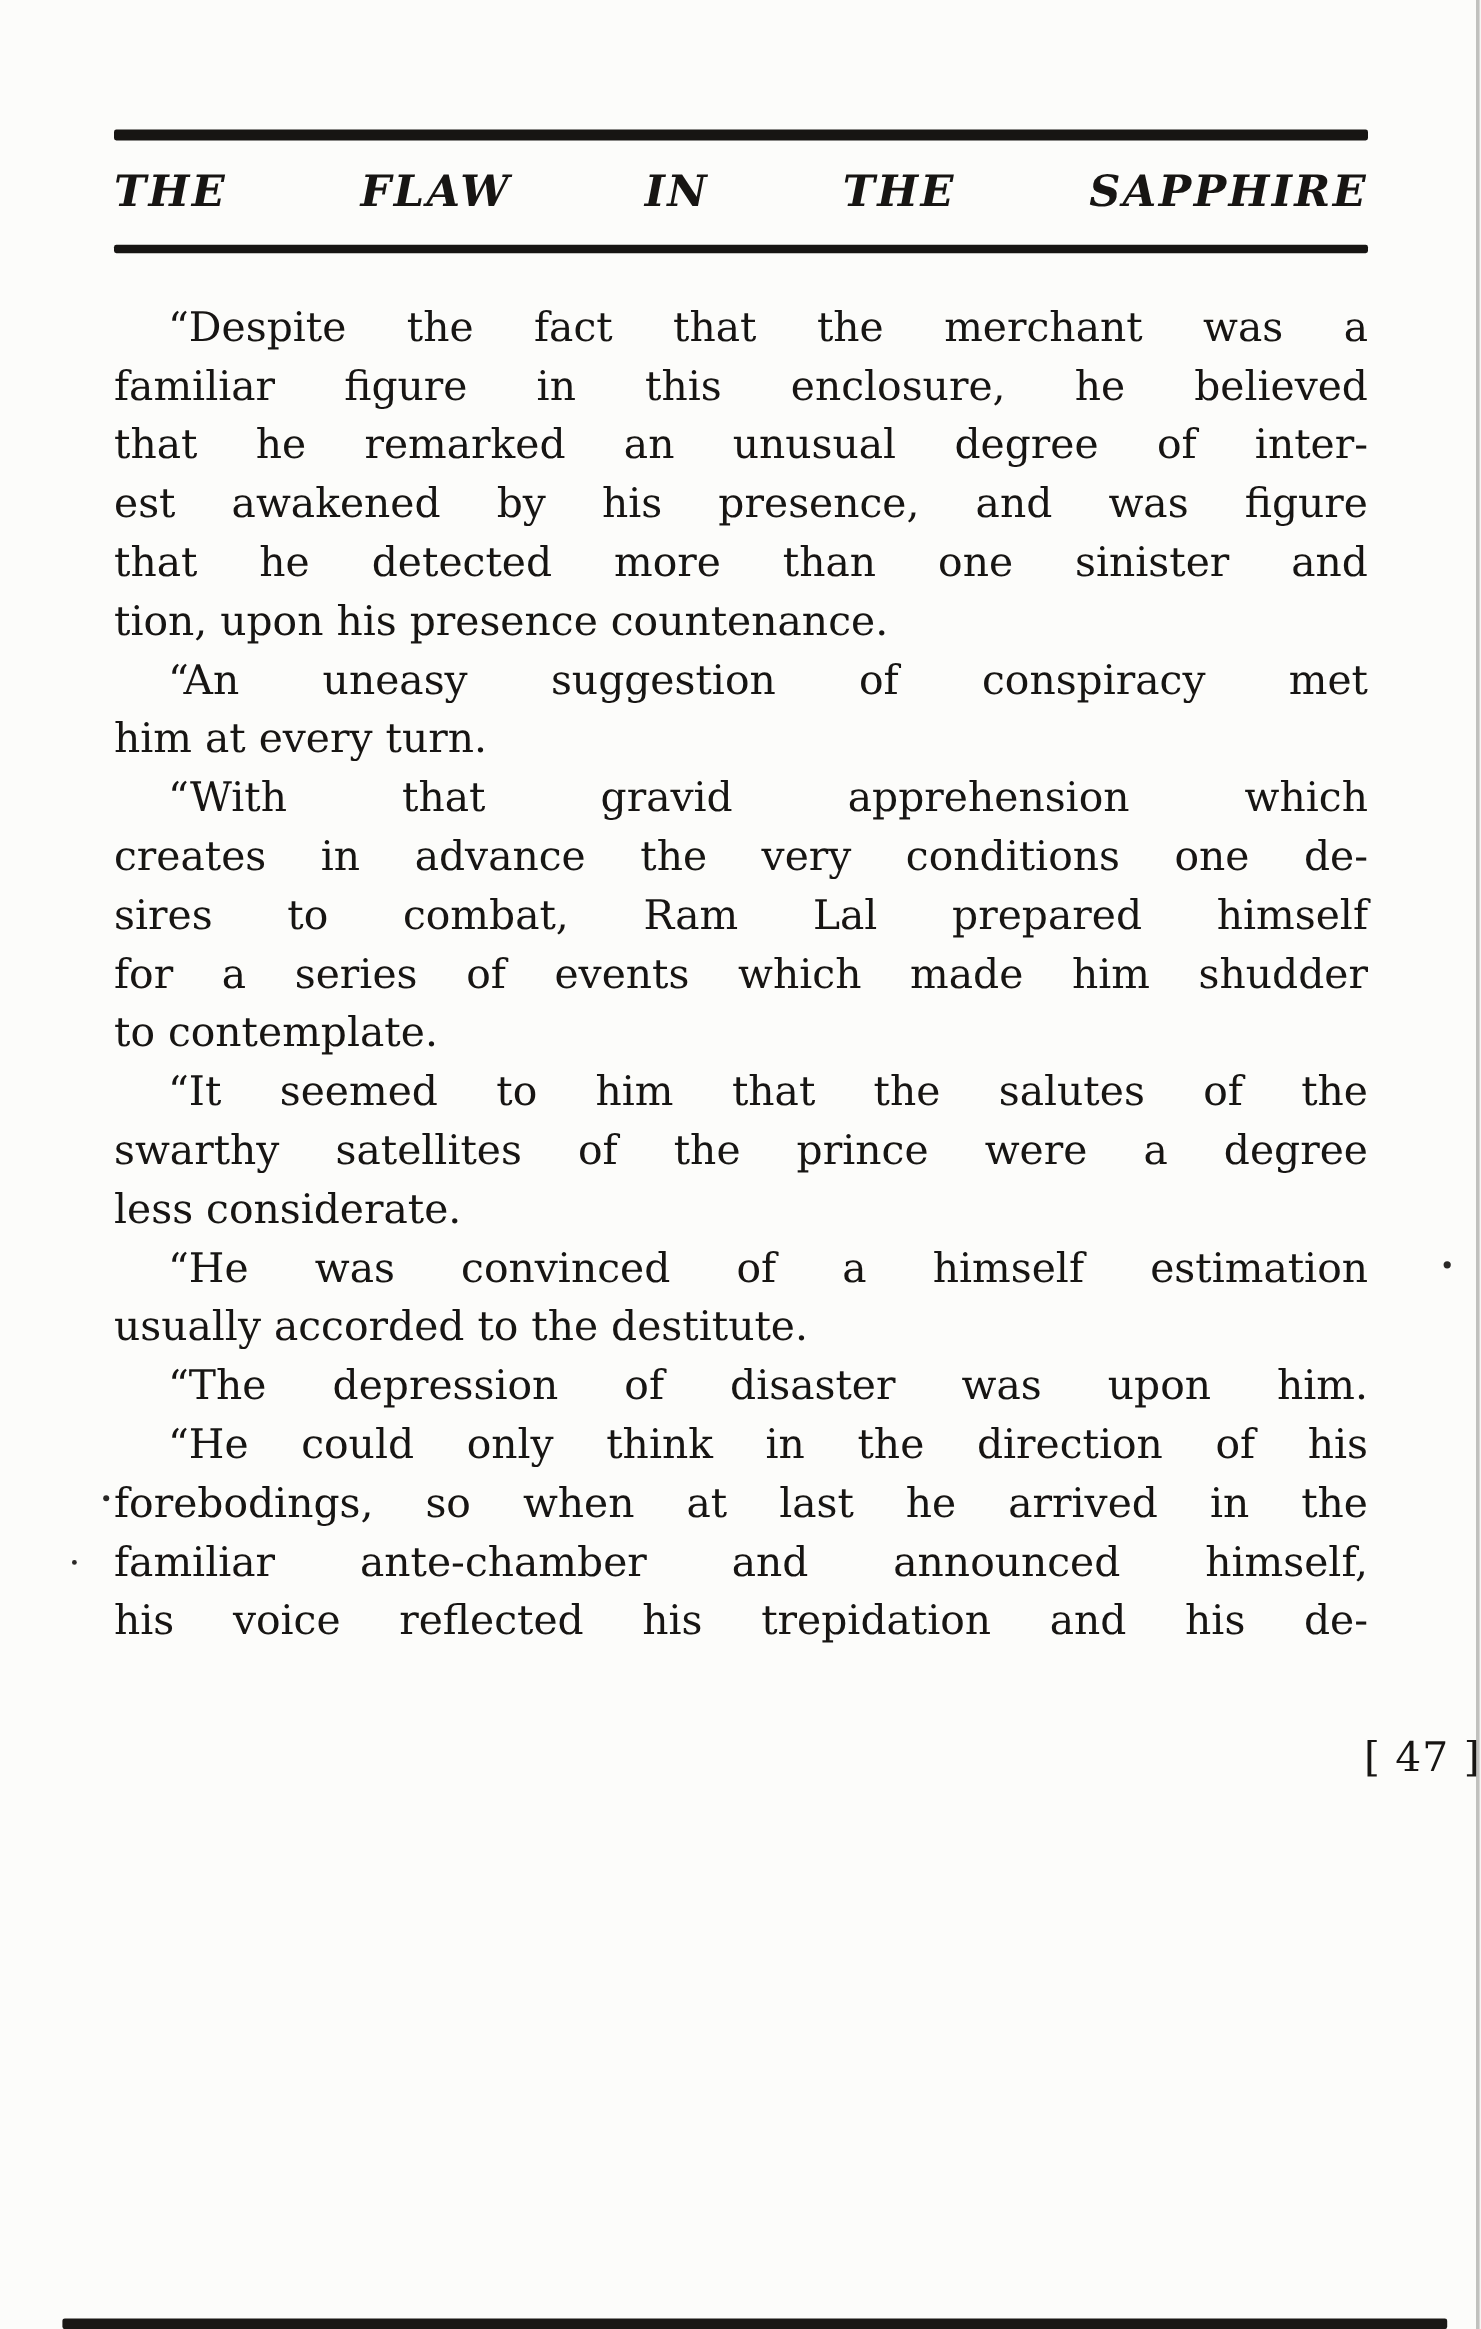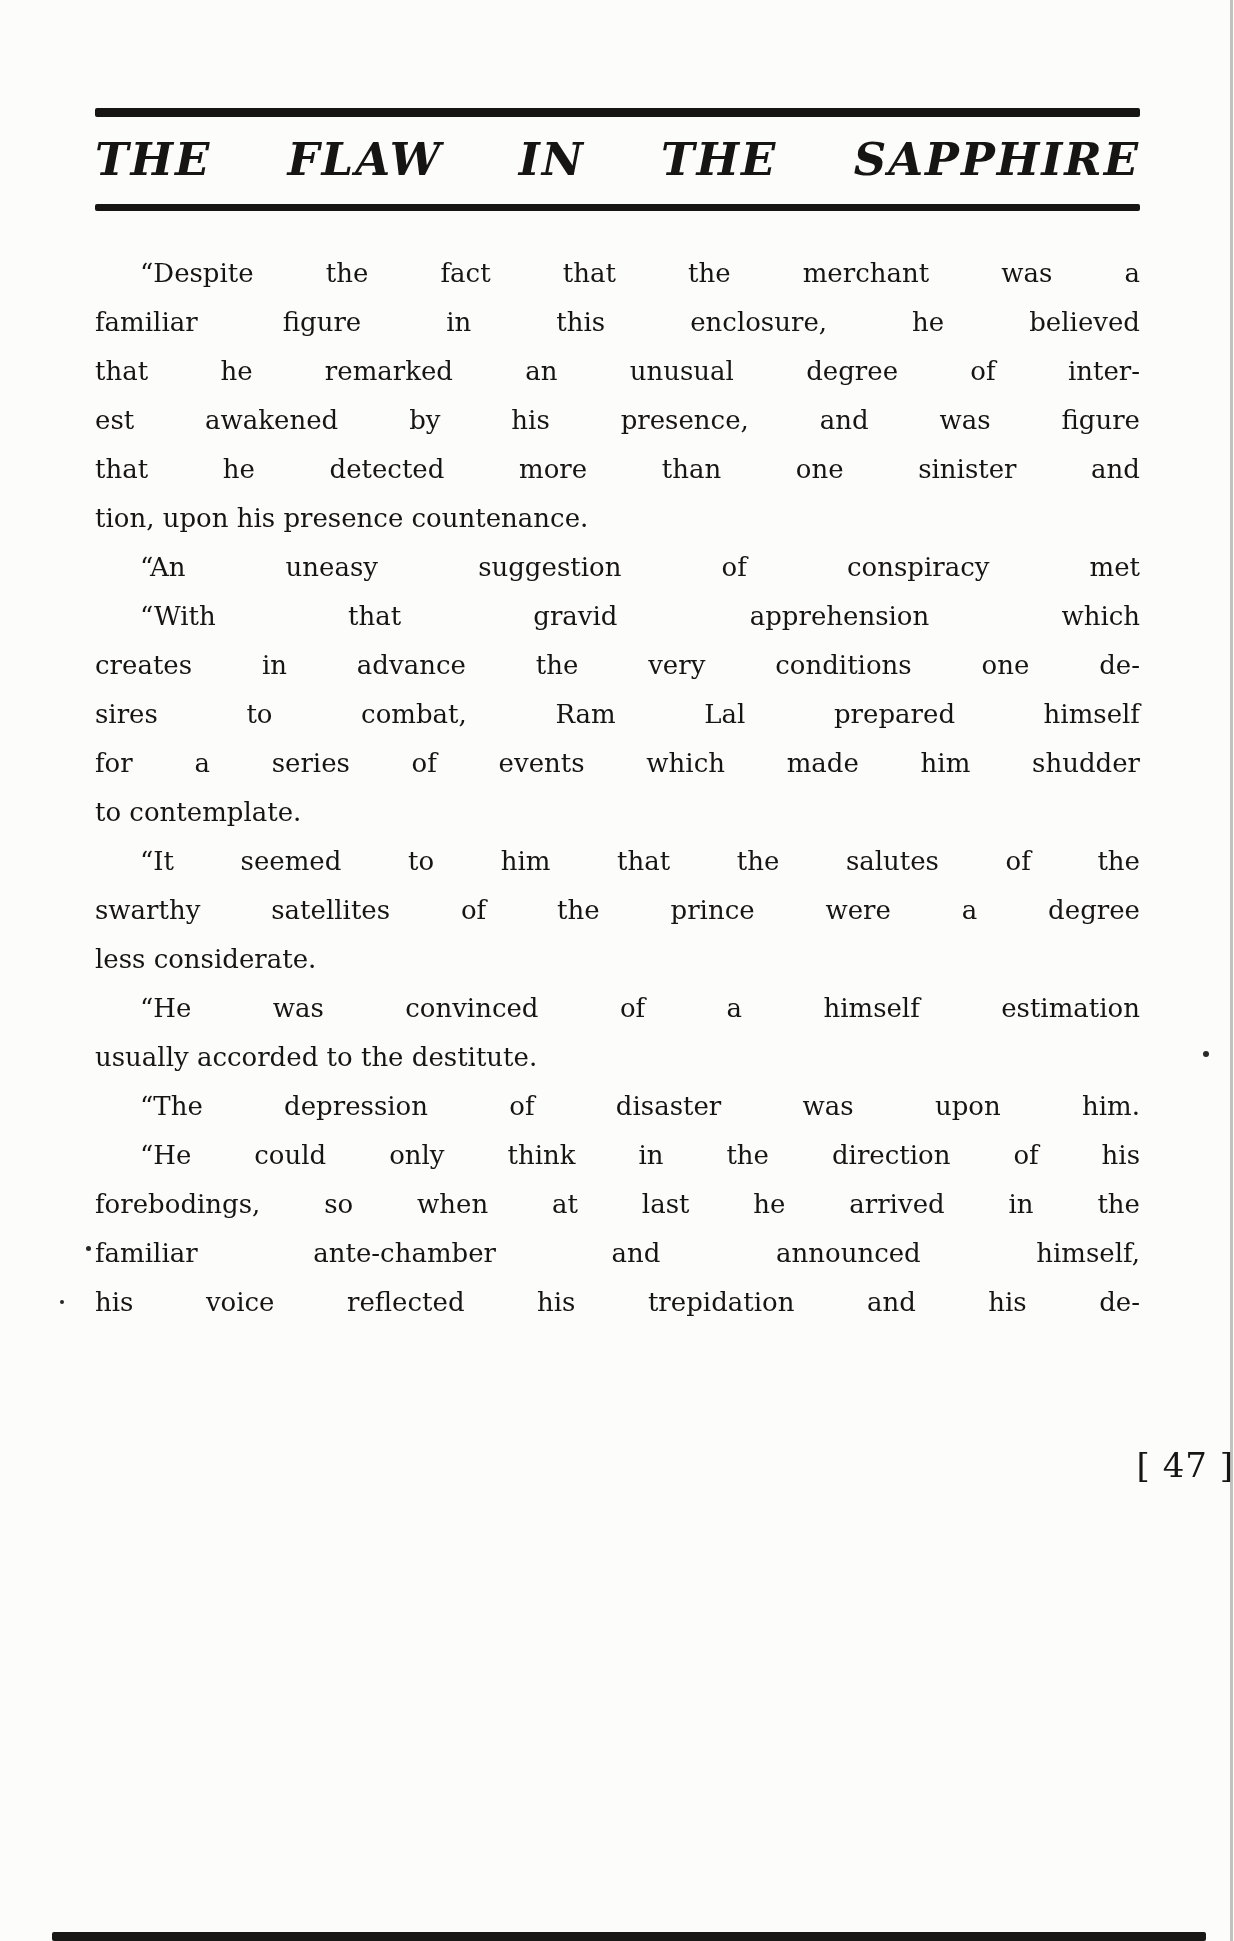--- a/index.html
+++ b/index.html
@@ -30,35 +30,35 @@
   .rule-top { top: 108px; height: 9px; }
   .rule-bottom { top: 204px; height: 7px; }
 
   .title {
     position: absolute;
     left: 95px;
     right: 94px;
     top: 130px;
     height: 60px;
     line-height: 60px;
-    font-size: 45px;
+    font-size: 36px;
     font-weight: bold;
     font-style: italic;
     letter-spacing: 2px;
     text-align: justify;
     text-align-last: justify;
     white-space: nowrap;
   }
 
   .body-text {
     position: absolute;
     left: 95px;
     right: 94px;
     top: 249px;
-    font-size: 26px;
+    font-size: 34px;
   }
 
   .para { margin: 0; }
 
   .line {
     height: 49px;
     line-height: 49px;
     text-align: justify;
     text-align-last: justify;
     white-space: nowrap;
@@ -120,20 +120,21 @@
       <div class="para">
         <div class="line first">“Despite the fact that the merchant was a</div>
         <div class="line">familiar figure in this enclosure, he believed</div>
         <div class="line">that he remarked an unusual degree of inter-</div>
         <div class="line">est awakened by his presence, and was figure</div>
         <div class="line">that he detected more than one sinister and</div>
         <div class="line lastline">tion, upon his presence countenance.</div>
       </div>
       <div class="para">
         <div class="line first">“An uneasy suggestion of conspiracy met</div>
+        <div class="line lastline">him at every turn.</div>
       </div>
       <div class="para">
         <div class="line first">“With that gravid apprehension which</div>
         <div class="line">creates in advance the very conditions one de-</div>
         <div class="line">sires to combat, Ram Lal prepared himself</div>
         <div class="line">for a series of events which made him shudder</div>
         <div class="line lastline">to contemplate.</div>
       </div>
       <div class="para">
         <div class="line first">“It seemed to him that the salutes of the</div>

